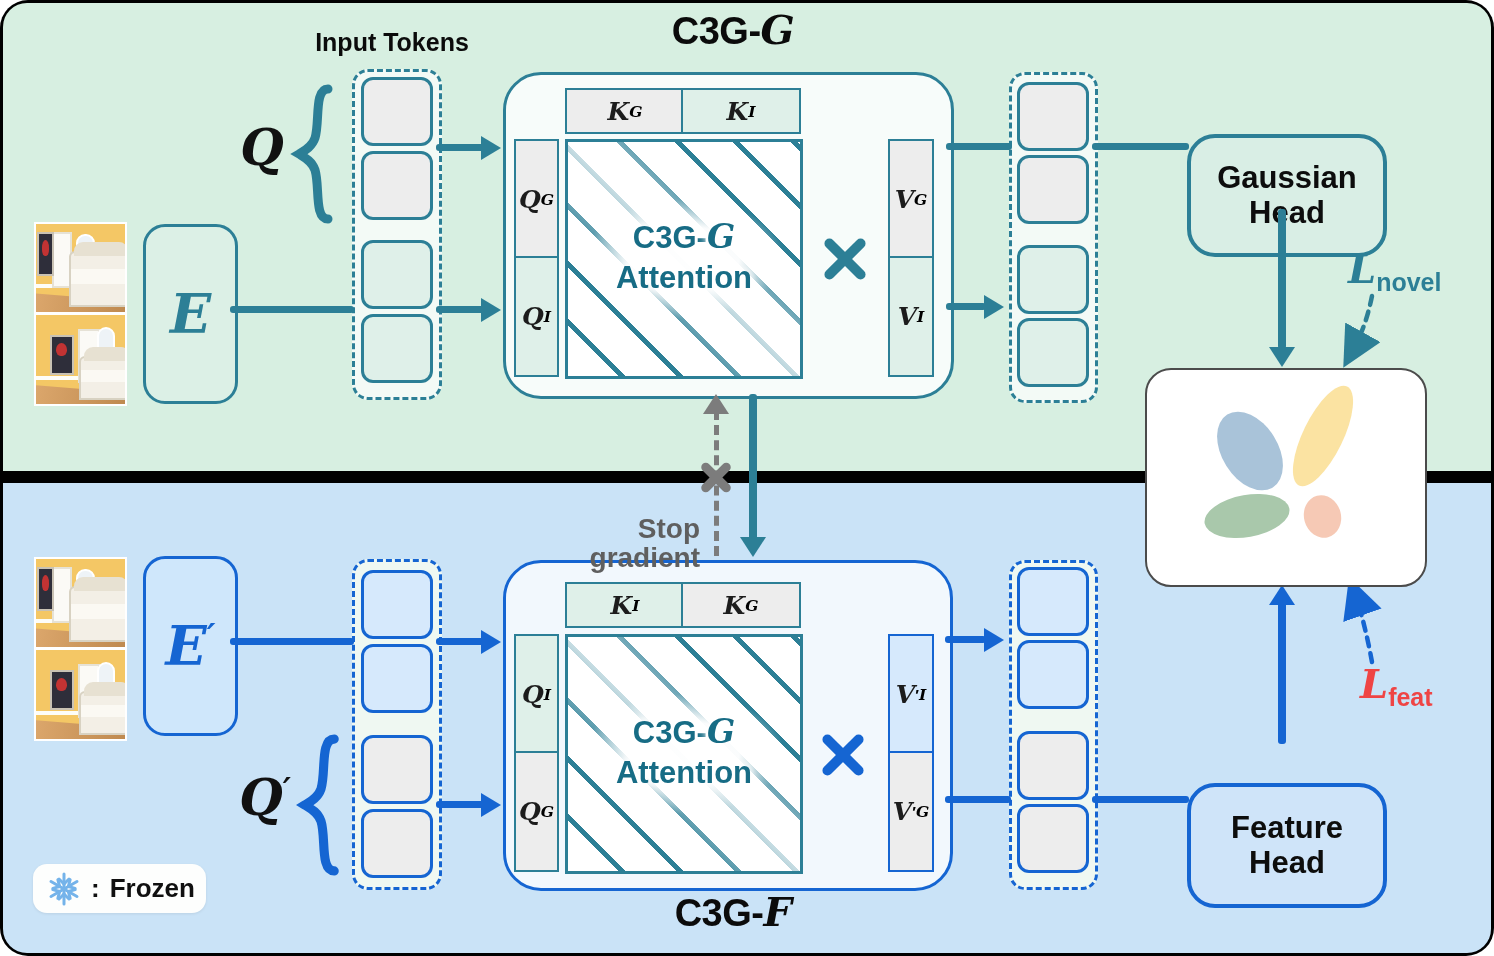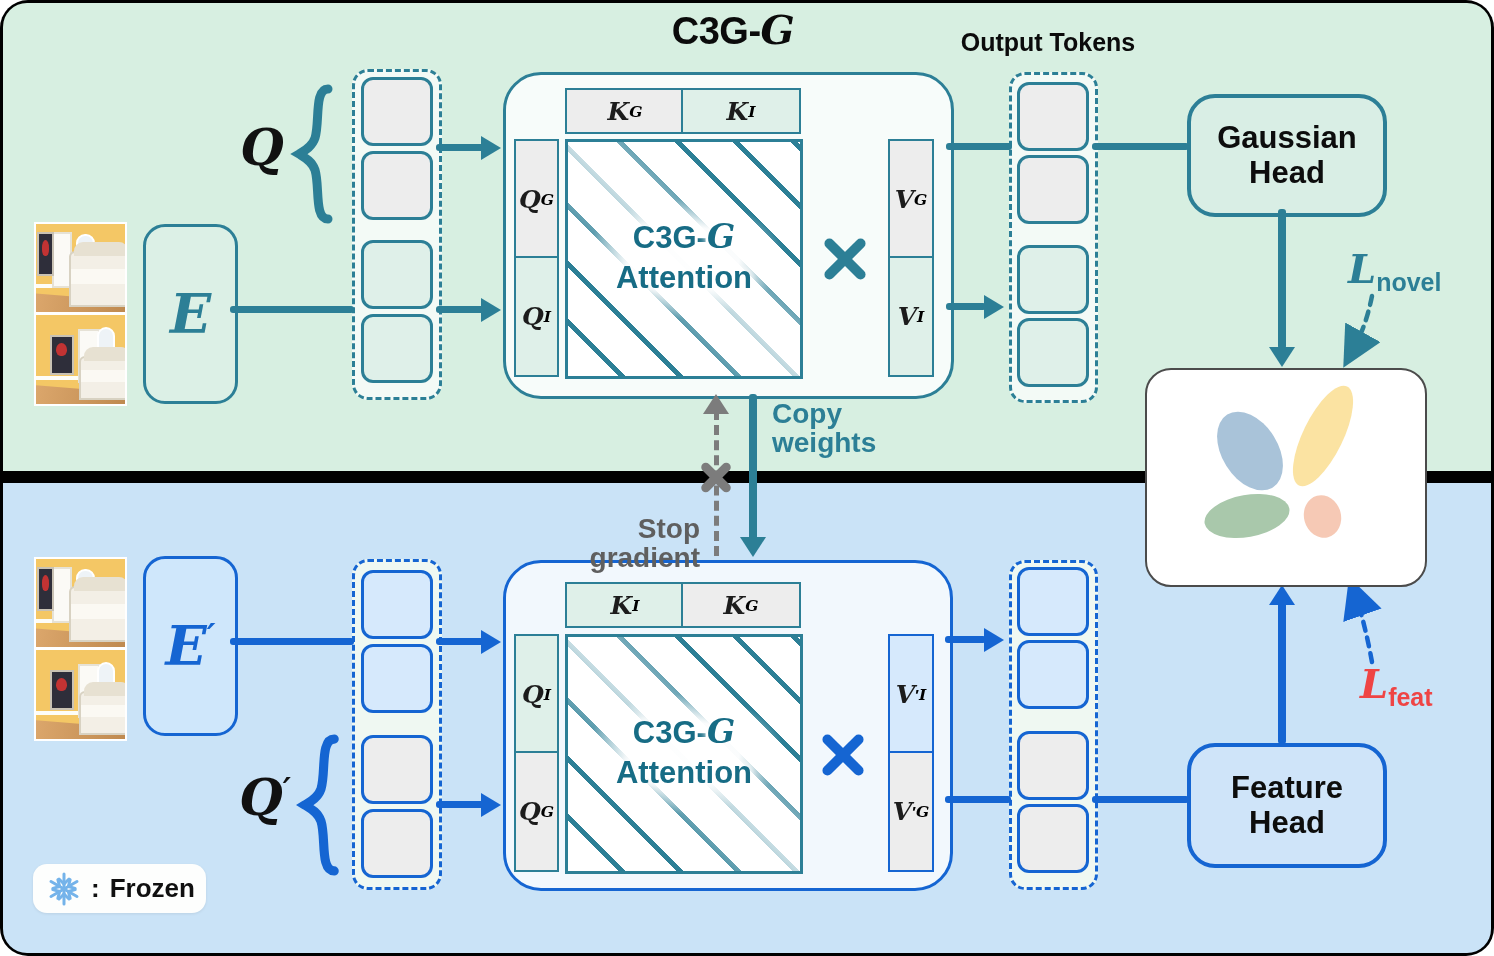--- a/index.html
+++ b/index.html
@@ -71,21 +71,21 @@
 
   .xmark{position:absolute;z-index:7;width:38px;height:38px;color:#7c7c7c;}
   .xmark i{position:absolute;left:0;top:15px;width:38px;height:9px;border-radius:5px;background:currentColor;}
   .xmark i.a{transform:rotate(45deg);} .xmark i.b{transform:rotate(-45deg);}
 
   .note{z-index:6;font-size:28px;font-weight:700;line-height:1.05;}
   .note.teal{color:#2c7f96;} .note.gray{color:#5f5f5f;text-align:right;}
 
   
   .head-box{z-index:5;width:192px;border-radius:28px;display:flex;flex-direction:column;align-items:center;justify-content:center;
-    font-size:31px;font-weight:600;color:#0d0d0d;line-height:1.1;}
+    font-size:31px;font-weight:600;color:#0d0d0d;line-height:1.1;margin-top:40px;}
   .head-box.teal{border:4px solid #2c7f96;background:#d9eee5;height:115px;}
   .head-box.blue{border:4px solid #1565d2;background:#cfe4f9;height:117px;}
 
   .loss{z-index:6;font-weight:700;}
   .loss .lsym{font-family:"DejaVu Serif","Liberation Serif",serif;font-style:italic;font-size:40px;}
   .loss .lsub{font-family:Liberation Sans, sans-serif;font-size:25px;font-weight:700;vertical-align:-0.3em;}
   .loss.teal{color:#2c7f96;} .loss.blue{color:#ef4444;}
 
   
   .compact{left:1145px;top:368px;width:278px;height:215px;z-index:9;background:#fff;border:2.5px solid #4b4b4b;border-radius:26px;}
@@ -112,21 +112,21 @@
 </style>
 </head>
 <body>
 
 <div class="canvas">
   <div class="abs panel-top"></div>
   <div class="abs panel-bot"></div>
 
   <div class="abs title" style="left:583px;top:6px;width:300px;"><span>C3G-</span><span class="script" style="font-size:40px;">G</span></div>
 
-  <div class="abs tok-label" style="left:938px;top:28px;">Output Tokens</div>
+  <div class="abs tok-label" style="left:282px;top:28px;">Input Tokens</div>
 
   <div class="photo" style="left:34px;top:222px;height:88px;">
     <div class="floor"></div>
     <div class="base"></div>
     <div class="door" style="left:16px;top:8px;width:16px;height:52px;"></div>
     <div class="window" style="left:40px;top:10px;width:15px;height:24px;"></div>
     <div class="bed" style="right:-8px;bottom:5px;width:60px;height:52px;"></div>
     <div class="poster" style="left:1px;top:8px;width:13px;height:40px;"></div>
   </div>
   <div class="photo" style="left:34px;top:313px;height:89px;">
@@ -215,21 +215,20 @@
     <defs>
         <marker id="mteal" markerWidth="9" markerHeight="9" refX="5" refY="4.5" orient="auto">
           <path d="M0 0 L9 4.5 L0 9 z" fill="#2c7f96"></path>
         </marker>
       </defs>
     <path d="M38 4 C34 24 28 42 18 60" fill="none" stroke="#2c7f96" stroke-width="4.5" stroke-dasharray="9 7" stroke-linecap="round" marker-end="url(#mteal)"></path>
   </svg>
 
   <div class="vline teal-bg" style="left:749px;top:394px;height:146px;z-index:6;"></div>
   <div class="ah-d teal" style="left:740px;top:537px;"></div>
-  <div class="abs note teal" style="left:772px;top:399px;"><span>Copy</span><br><span>weights</span></div>
 
   <div class="dash-v" style="left:714px;top:410px;height:146px;"></div>
   <div class="ah-u gray" style="left:703px;top:394px;"></div>
   <div class="xmark" style="left:697px;top:458px;">
       <i class="a"></i>
       <i class="b"></i>
     </div>
   <div class="abs note gray" style="left:560px;top:514px;width:140px;"><span>Stop</span><br><span>gradient</span></div>
 
   <div class="photo" style="left:34px;top:557px;height:88px;">
@@ -326,20 +325,21 @@
   <div class="abs loss blue" style="left:1360px;top:660px;"><span class="lsym">L</span><span class="lsub">feat</span></div>
   <svg class="abs" style="left:1342px;top:580px;z-index:6;" width="50" height="86" viewBox="0 0 50 86">
     <defs>
         <marker id="mblue" markerWidth="9" markerHeight="9" refX="5" refY="4.5" orient="auto">
           <path d="M0 0 L9 4.5 L0 9 z" fill="#1565d2"></path>
         </marker>
       </defs>
     <path d="M30 82 C26 60 20 34 13 14" fill="none" stroke="#1565d2" stroke-width="4.5" stroke-dasharray="9 7" stroke-linecap="round" marker-end="url(#mblue)"></path>
   </svg>
 
+  <div class="abs title" style="left:583px;top:888px;width:300px;"><span>C3G-</span><span class="script" style="font-size:40px;">F</span></div>
 
   <div class="abs legend">
     <svg width="34" height="34" viewBox="0 0 34 34">
       <g id="sfk" stroke="#74b3ea" stroke-width="3" stroke-linecap="round">
         <line x1="17" y1="2" x2="17" y2="32"></line>
         <line x1="12" y1="7" x2="17" y2="12"></line>
           <line x1="22" y1="7" x2="17" y2="12"></line>
         <line x1="12" y1="27" x2="17" y2="22"></line>
           <line x1="22" y1="27" x2="17" y2="22"></line>
       </g>

